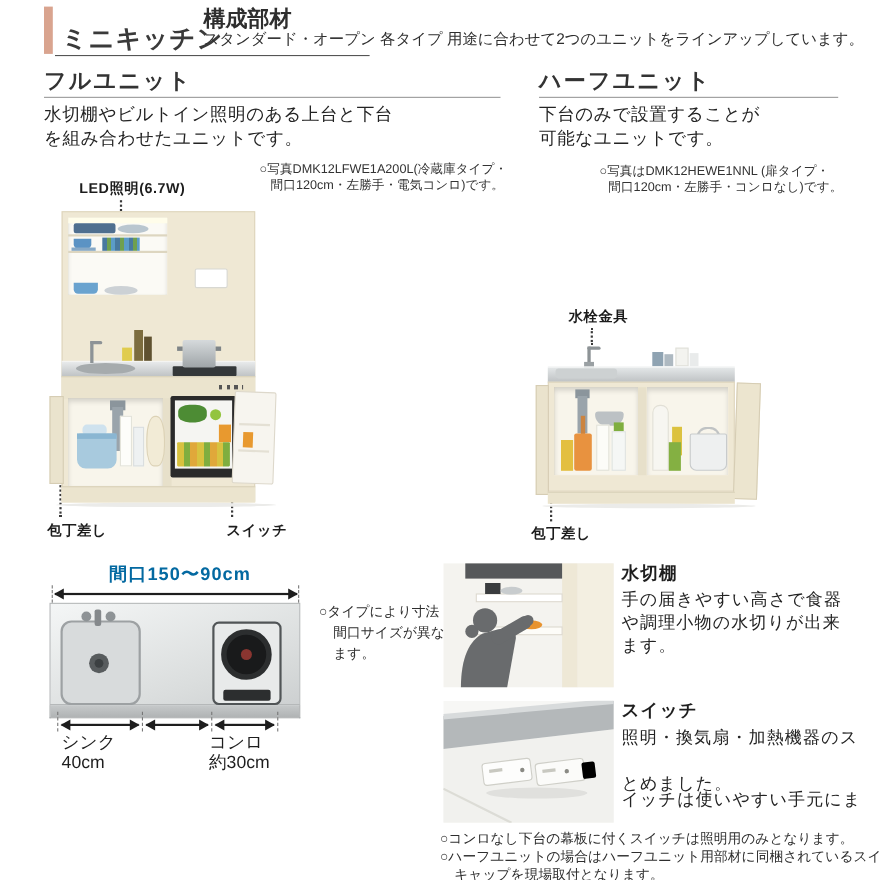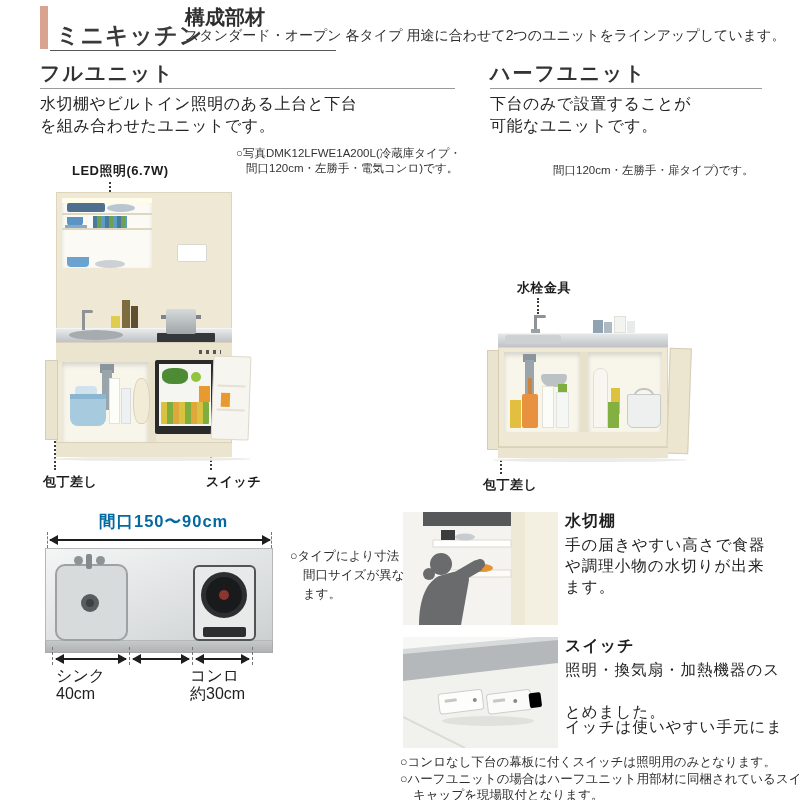--- a/index.html
+++ b/index.html
@@ -114,21 +114,22 @@
       <div class="a" style="left:8px;top:36px;width:9px;height:14px;background:#e8992f;"></div>
     </div>
     <div class="a" style="left:11px;top:262px;width:176px;height:14px;background:#ebe4ce;border-top:1px solid #d9d1b8;"></div>
     <div class="a" style="left:6px;top:277px;width:200px;height:4px;background:#ebebe9;border-radius:50%;"></div>
   </div>
 
   <div class="a sec-title txt" style="left:490px;top:60px;">ハーフユニット</div>
   <div class="a rule" style="left:490px;top:88px;width:272px;"></div>
   <div class="a desc txt" style="left:490px;top:94px;">下台のみで設置することが</div>
   <div class="a desc txt" style="left:490px;top:116px;">可能なユニットです。</div>
-  <div class="a note txt" style="left:553px;top:163px;">間口120cm・左勝手・扉タイプ)です。</div>
+  <div class="a note txt" style="left:545px;top:148px;">○写真はDMK12HEWE1NNL (扉タイプ・</div>
+  <div class="a note txt" style="left:553px;top:163px;">間口120cm・左勝手・コンロなし)です。</div>
 
   <div class="a ph-label" style="left:517px;top:279px;">水栓金具</div>
   <div class="a dotv" style="left:537px;top:298px;height:16px;"></div>
   <div class="a ph-label" style="left:483px;top:476px;">包丁差し</div>
   <div class="a dotv" style="left:500px;top:404px;height:70px;"></div>
 
   <div class="a" style="left:487px;top:310px;width:215px;height:155px;">
     <div class="a" style="left:47px;top:5px;width:3px;height:18px;background:#8d9396;"></div>
     <div class="a" style="left:47px;top:5px;width:12px;height:3px;background:#8d9396;border-radius:2px;"></div>
     <div class="a" style="left:44px;top:19px;width:9px;height:5px;background:#9aa0a3;"></div>

